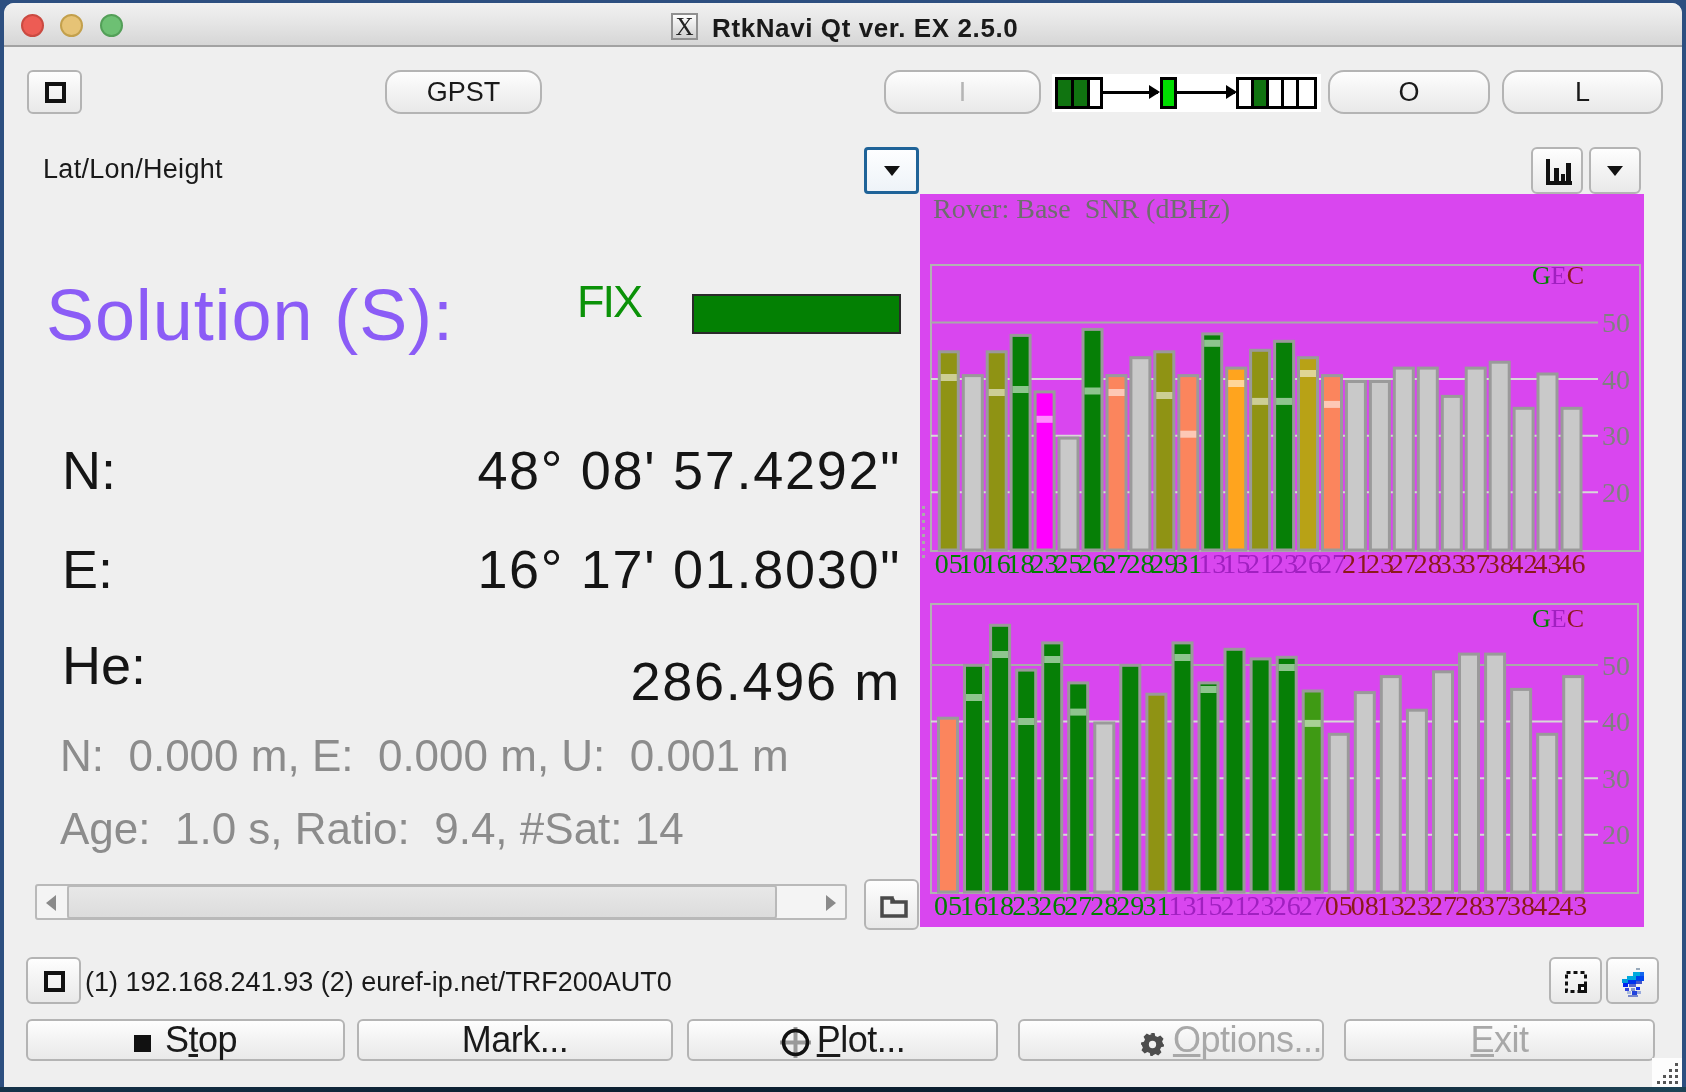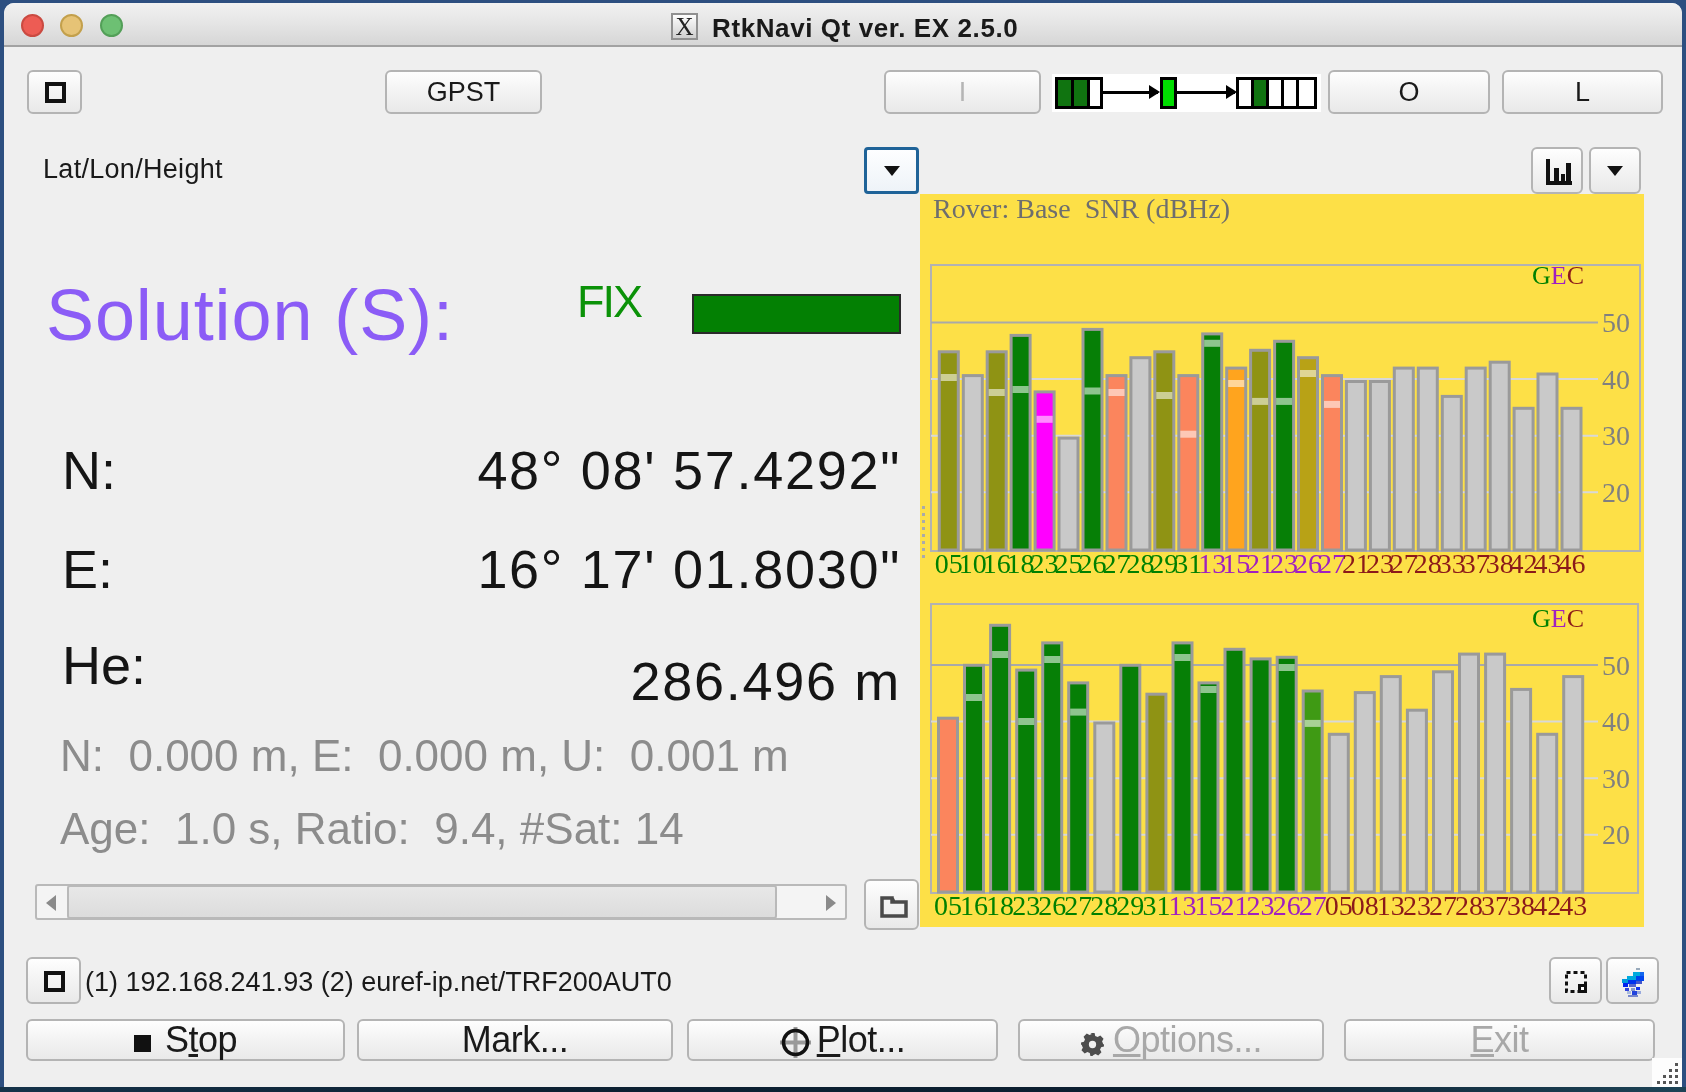--- a/index.html
+++ b/index.html
@@ -41,21 +41,21 @@
 }
 
 .btn {
   position:absolute;
   background:linear-gradient(180deg,#fefefe,#f5f5f5 40%,#e9e9e9);
   border:2px solid #b4b4b4;
   border-radius:6px;
   text-align:center;
   color:#1a1a1a;
 }
-.rowbtn { top:67px; height:44px; font-size:27px; line-height:40px; }
+.rowbtn { top:67px; height:44px; font-size:27px; line-height:40px;border-radius:16px; }
 #b-chk1 { left:23px; top:67px; width:55px; height:44px; }
 #b-chk2 { left:22px; top:954px; width:55px; height:47px; }
 .sqicon {
   position:absolute; left:50%; top:50%; width:21px; height:21px;
   margin-left:-10px; margin-top:-10px;
   border:4px solid #111; background:transparent;
 }
 #ts { position:absolute; left:90px; font-size:27px; color:#1a1a1a; letter-spacing:0.4px; }
 #b-gpst { left:381px; width:157px; }
 #b-i { left:880px; width:157px; color:#b5b5b5; }
@@ -95,25 +95,25 @@
 #b-folder { left:860px; top:876px; width:55px; height:51px; }
 
 #stat { position:absolute; left:81px; font-size:27px; color:#1a1a1a; }
 #b-sq1 { left:1545px; top:954px; width:53px; height:47px; }
 #b-sq2 { left:1602px; top:954px; width:53px; height:47px; }
 
 .bot { top:1016px; height:42px; font-size:36px; line-height:38px; letter-spacing:-0.5px; }
 #b-stop { left:22px; width:319px; }
 #b-mark { left:353px; width:316px; }
 #b-plot { left:683px; width:311px; }
-#b-opt { left:1014px; width:306px; color:#a8a8a8; }
+#b-opt { left:1014px; width:306px; color:#a8a8a8;text-align:right; }
 #b-exit { left:1340px; width:311px; color:#a8a8a8; }
 #grip { position:absolute; left:1648px; top:1055px; width:30px; height:29px; background:#fdfdfd; }
 
-#chartarea { position:absolute; left:916px; top:191px; width:724px; height:733px; background:#fde047; }
+#chartarea { position:absolute; left:916px; top:191px; width:724px; height:733px; background:#d946ef; }
 
 #ts { top:80px; line-height:1; }
 #lat { top:153px; line-height:1; }
 #stat { top:966px; line-height:1; }
 #sol,#fix { line-height:1; top:276px; }
 .big,.bigval { line-height:1; }
 #nlab { left:58px; top:440px; }
 #nval { top:440px; }
 #elab { left:58px; top:539px; }
 #eval { top:539px; }

